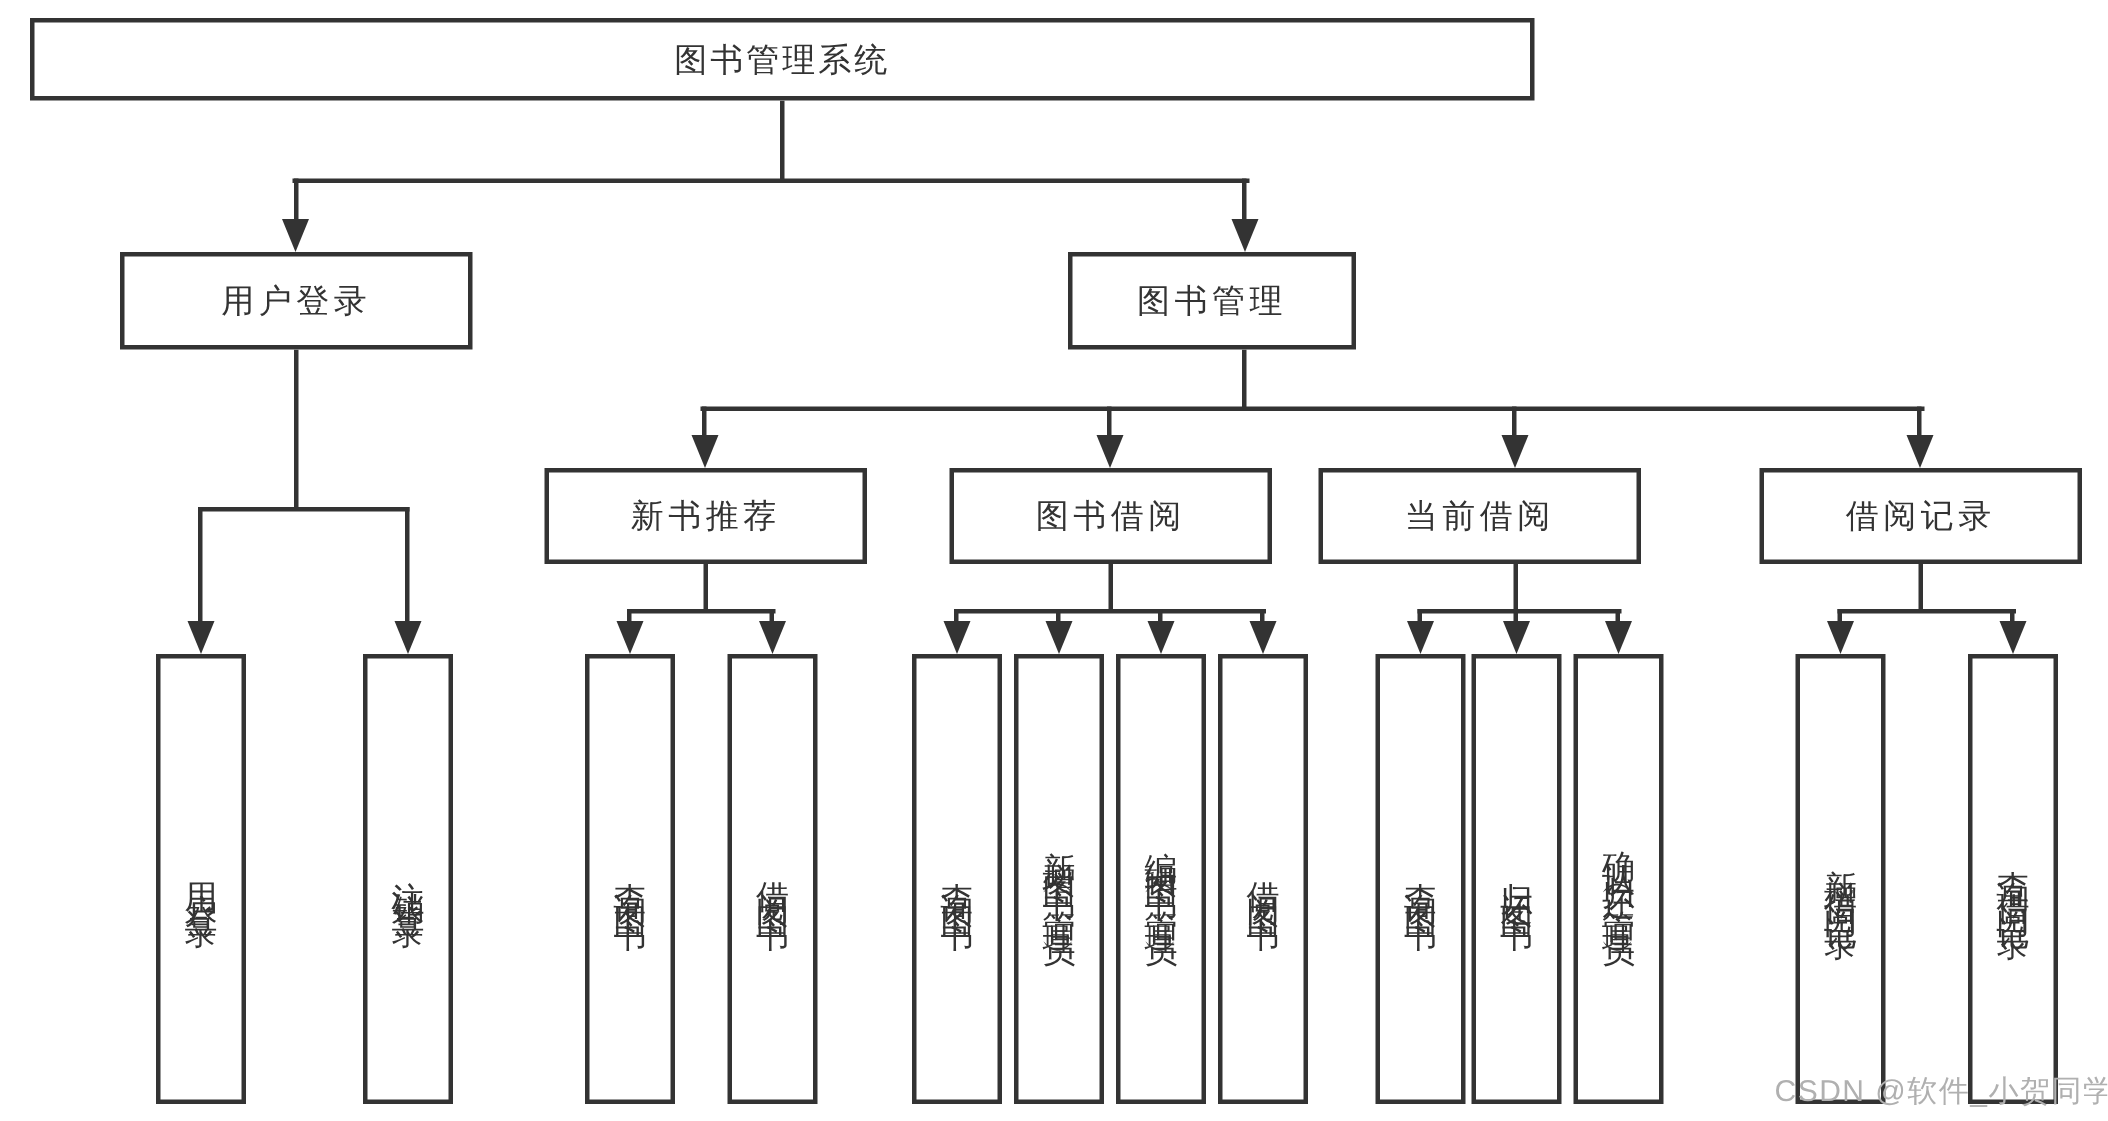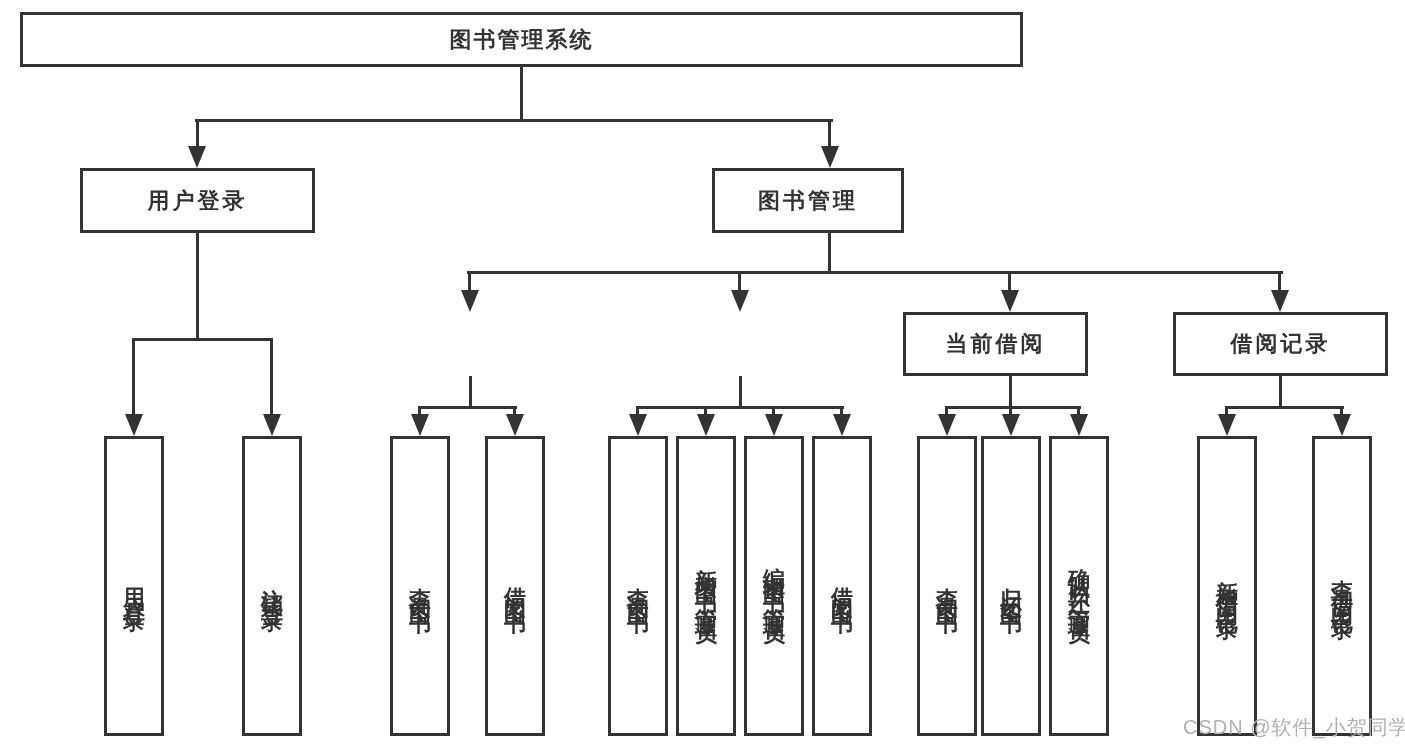--- a/index.html
+++ b/index.html
@@ -14,21 +14,20 @@
   }
   .box {
     position: absolute;
     box-sizing: border-box;
     border: 3px solid #333333;
     background: #ffffff;
     display: flex;
     align-items: center;
     justify-content: center;
     text-align: center;
-    font-weight: bold;
   }
   .hbox { font-size: 22px; letter-spacing: 3px; }
   .root-box { font-size: 22px; letter-spacing: 2px; }
   .leaf {
     width: 60px;
     height: 300px;
     top: 436px;
   }
   .vtext {
     writing-mode: vertical-rl;
@@ -124,21 +123,27 @@
     <span>图书管理系统</span>
   </div>
 
   <div class="box hbox" style="left:80px;top:168px;width:235px;height:65px">
     <span>用户登录</span>
   </div>
   <div class="box hbox" style="left:712px;top:168px;width:192px;height:65px">
     <span>图书管理</span>
   </div>
 
-  <div class="box hbox" style="left:903px;top:312px;width:185px;height:64px">
+  <div class="box hbox" style="left:363px;top:312px;width:215px;height:64px">
+    <span>新书推荐</span>
+  </div>
+  <div class="box hbox" style="left:633px;top:312px;width:215px;height:64px">
+    <span>图书借阅</span>
+  </div>
+  <div class="box hbox" style="left:879px;top:312px;width:215px;height:64px">
     <span>当前借阅</span>
   </div>
   <div class="box hbox" style="left:1173px;top:312px;width:215px;height:64px">
     <span>借阅记录</span>
   </div>
 
   <div class="box leaf" style="left:104px">
     <span class="vtext">用户登录</span>
   </div>
   <div class="box leaf" style="left:242px">

